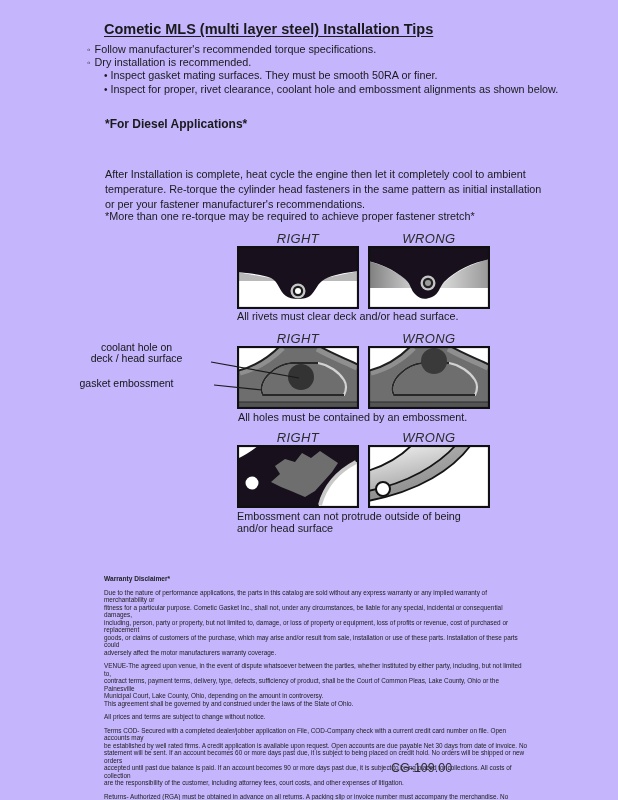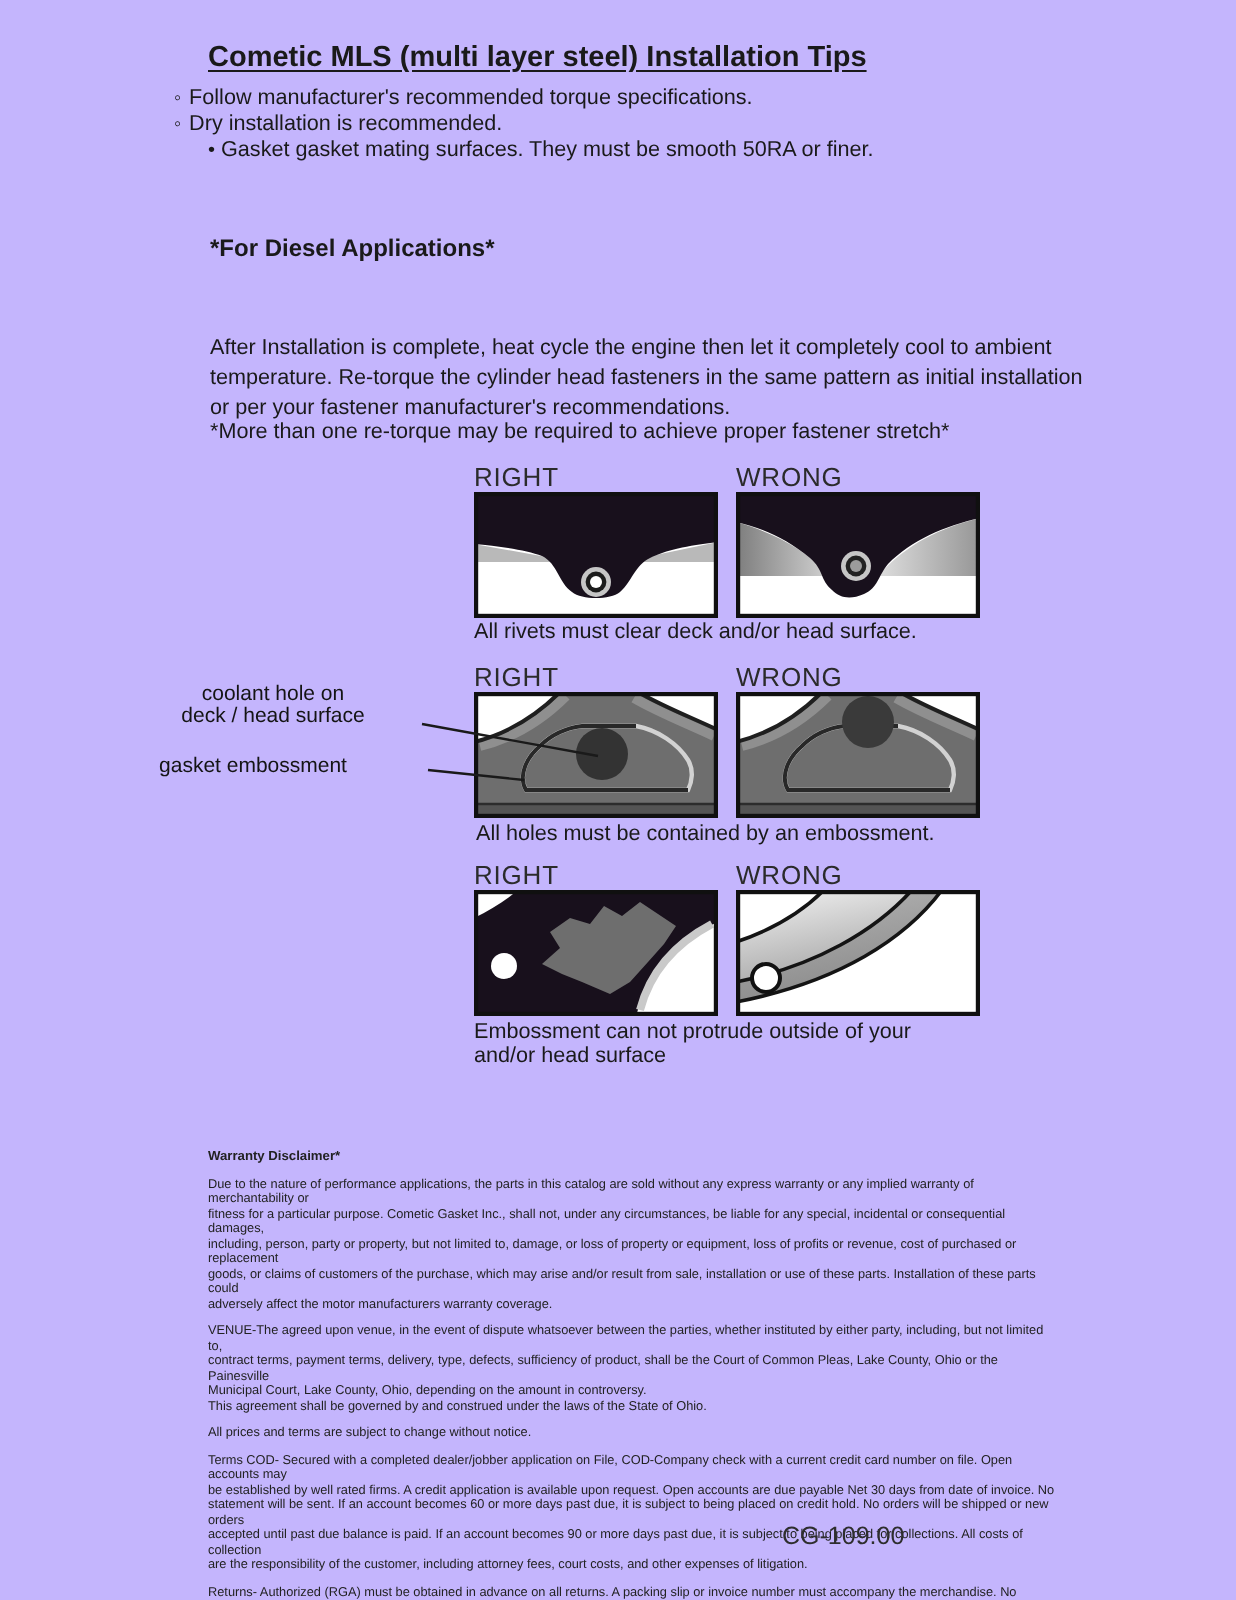--- a/index.html
+++ b/index.html
@@ -16,21 +16,21 @@
   .b-row{display:flex;align-items:flex-end;white-space:nowrap;}
   .b-row.lvl1::before{content:"◦";margin-right:4px;font-size:10px;}
   .b-row.lvl2{margin-left:17px;}
   .b-row.lvl2::before{content:"•";margin-right:3px;font-size:10px;}
   .diesel-heading{left:105px;top:117px;font-size:12px;font-weight:bold;white-space:nowrap;}
   .para{left:105px;font-size:10.8px;line-height:15px;white-space:pre-line;width:470px;}
   .p1{top:134px;}
   .p2{top:167px;}
   .p3{top:209px;white-space:nowrap;}
   .diag-headers{left:237px;width:253px;display:flex;font-size:13px;color:#2b2b2b;letter-spacing:.4px;}
-  .diag-headers span{width:122px;}
+  .diag-headers span{width:122px;text-align:center;font-style:italic;}
   .diag-headers span + span{margin-left:9px;}
   .hdr1{top:231px;} .hdr2{top:331px;} .hdr3{top:430px;}
   .panels{left:237px;display:flex;}
   .panels svg + svg{margin-left:9px;}
   .pn1{top:246px;} .pn2{top:346px;} .pn3{top:445px;}
   .caption{left:237px;font-size:10.8px;line-height:11.5px;white-space:pre-line;}
   .cap1{top:311px;} .cap2{top:412px;left:238px;} .cap3{top:511px;}
   .side-label{font-size:10.5px;line-height:11px;text-align:center;white-space:pre-line;color:#141414;}
   .lbl-coolant{left:60px;width:153px;top:342px;}
   .lbl-emboss{left:40px;width:173px;top:378px;white-space:nowrap;}
@@ -48,21 +48,24 @@
   <div class="abs doc-title">Cometic MLS (multi layer steel) Installation Tips</div>
 
   <div class="abs bullets">
     <div class="b-row lvl1">
         <span>Follow manufacturer's recommended torque specifications.</span>
       </div>
     <div class="b-row lvl1">
         <span>Dry installation is recommended.</span>
       </div>
     <div class="b-row lvl2">
-        <span>Gasket gasket mating surfaces.  They must be smooth 50RA or finer.</span>
+        <span>Inspect gasket mating surfaces.  They must be smooth 50RA or finer.</span>
+      </div>
+    <div class="b-row lvl2">
+        <span>Inspect for proper, rivet clearance, coolant hole and embossment alignments as shown below.</span>
       </div>
   </div>
 
   <div class="abs diesel-heading">*For Diesel Applications*</div>
   <div class="abs para p2">After Installation is complete, heat cycle the engine then let it completely cool to ambient
 temperature. Re-torque the cylinder head fasteners in the same pattern as initial installation
 or per your fastener manufacturer's recommendations.</div>
   <div class="abs para p3">*More than one re-torque may be required to achieve proper fastener stretch*</div>
 
   <div class="abs diag-headers hdr1">
@@ -177,21 +180,21 @@
             <stop offset="1" stop-color="#8a8a8a"></stop>
         </linearGradient>
       </defs>
       <rect x="0" y="0" width="122" height="63" fill="#ffffff"></rect>
       <path d="M60,0 H103 C85,24 52,46 0,56 L0,38 C26,32 44,18 60,0 Z" fill="url(#dg)" stroke="#141414" stroke-width="1.8"></path>
       <path d="M44,0 H88 C70,20 40,38 0,46 L0,26 C18,20 32,12 44,0 Z" fill="url(#lg)" stroke="#141414" stroke-width="1.8"></path>
       <circle cx="15" cy="44" r="7" fill="#ffffff" stroke="#111111" stroke-width="2"></circle>
       <rect x="1" y="1" width="120" height="61" fill="none" stroke="#101010" stroke-width="2.2"></rect>
     </svg>
   </div>
-  <div class="abs caption cap3">Embossment can not protrude outside of your
+  <div class="abs caption cap3">Embossment can not protrude outside of being
 and/or head surface</div>
 
   <div class="abs disclaimer">
     <h4>Warranty Disclaimer*</h4>
     <p>Due to the nature of performance applications, the parts in this catalog are sold without any express warranty or any implied warranty of merchantability or
 fitness for a particular purpose.  Cometic Gasket Inc., shall not, under any circumstances, be liable for any special, incidental or consequential damages,
 including, person, party or property, but not limited to, damage, or loss of property or equipment, loss of profits or revenue, cost of purchased or replacement
 goods, or claims of customers of the purchase, which may arise and/or result from sale, installation or use of these parts.  Installation of these parts could
 adversely affect the motor manufacturers warranty coverage.</p>
     <p>VENUE-The agreed upon venue, in the event of dispute whatsoever between the parties, whether instituted by either party, including, but not limited to,

